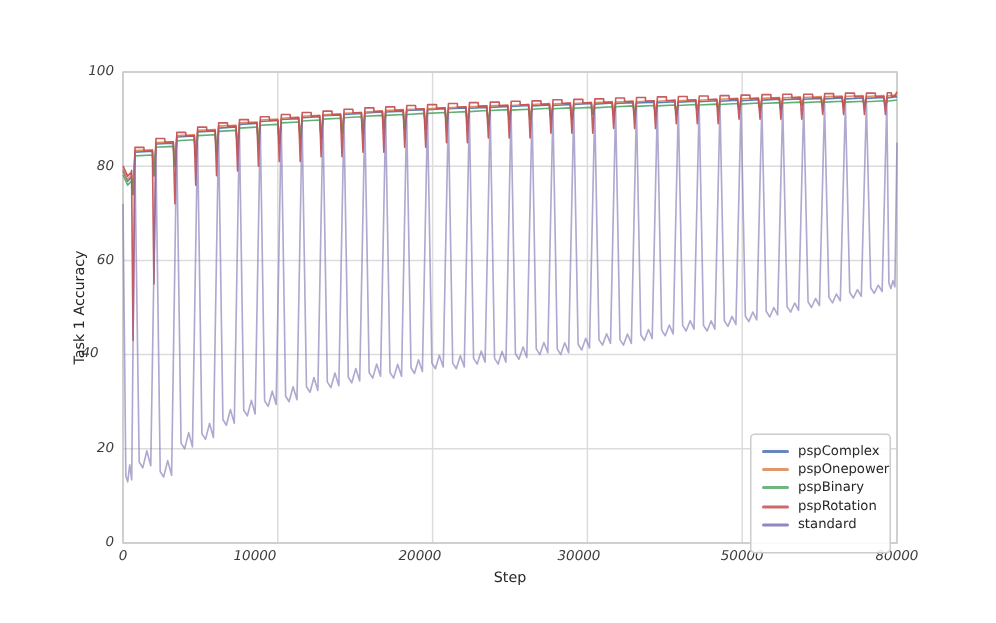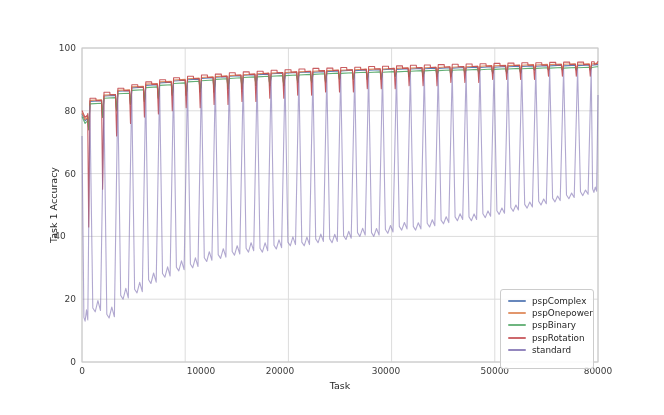--- a/index.html
+++ b/index.html
@@ -1,19 +1,19 @@
 <!DOCTYPE html>
 <html><head>
 <meta charset="utf-8">
 <style>
   html,body{margin:0;padding:0;background:#ffffff;}
   .fig{position:relative;width:664px;height:415px;background:#ffffff;overflow:hidden;
        font-family:"DejaVu Sans","Liberation Sans",sans-serif;color:#262626;}
   .fig svg{position:absolute;left:0;top:0;}
-  .tick{position:absolute;font-size:9px;color:#3c3c3c;line-height:11px;}
+  .tick{position:absolute;font-size:9px;color:#3c3c3c;line-height:11px;font-style:italic;}
   .ytick{width:32px;text-align:right;}
   .xtick{width:60px;text-align:center;}
   .xlabel{position:absolute;left:290px;top:380px;width:100px;text-align:center;
           font-size:9.5px;color:#262626;}
   .ylabel{position:absolute;left:-5px;top:198px;width:120px;height:14px;text-align:center;
           font-size:9.5px;color:#262626;transform:rotate(-90deg);}
   .legend{position:absolute;left:500px;top:289px;width:94px;box-sizing:border-box;
           padding:5px 7px 12px 7px;border:1px solid #cccccc;border-radius:3px;
           background:rgba(255,255,255,0.88);}
   .legend-row{display:flex;align-items:center;gap:6px;height:12.2px;}
@@ -48,28 +48,28 @@
   <div id="yticks">
       <span class="tick ytick" style="left: 44px; top: 357px;">0</span>
       <span class="tick ytick" style="left: 44px; top: 294.2px;">20</span>
       <span class="tick ytick" style="left: 44px; top: 231.4px; text-align: center;">40</span>
       <span class="tick ytick" style="left: 44px; top: 168.6px;">60</span>
       <span class="tick ytick" style="left: 44px; top: 105.8px;">80</span>
       <span class="tick ytick" style="left: 44px; top: 43px;">100</span>
     </div>
   <div id="xticks">
       <span class="tick xtick" style="left: 52px; top: 366px;">0</span>
-      <span class="tick xtick" style="left: 171px; top: 366px;">10000</span>
+      <span class="tick xtick" style="left: 140px; top: 366px;">10000</span>
       <span class="tick xtick" style="left: 250px; top: 366px;">20000</span>
       <span class="tick xtick" style="left: 356px; top: 366px;">30000</span>
       <span class="tick xtick" style="left: 464.8px; top: 366px;">50000</span>
       <span class="tick xtick" style="left: 568px; top: 366px;">80000</span>
     </div>
 
-  <div class="xlabel">Task</div>
+  <div class="xlabel">Step</div>
   <div class="ylabel">Task 1 Accuracy</div>
 
   <div class="legend">
     <div class="legend-row">
       <span class="swatch" style="background: rgb(76, 114, 176);"></span>
       <span class="legend-label">pspComplex</span>
     </div>
     <div class="legend-row">
       <span class="swatch" style="background: rgb(221, 132, 82);"></span>
       <span class="legend-label">pspOnepower</span>

